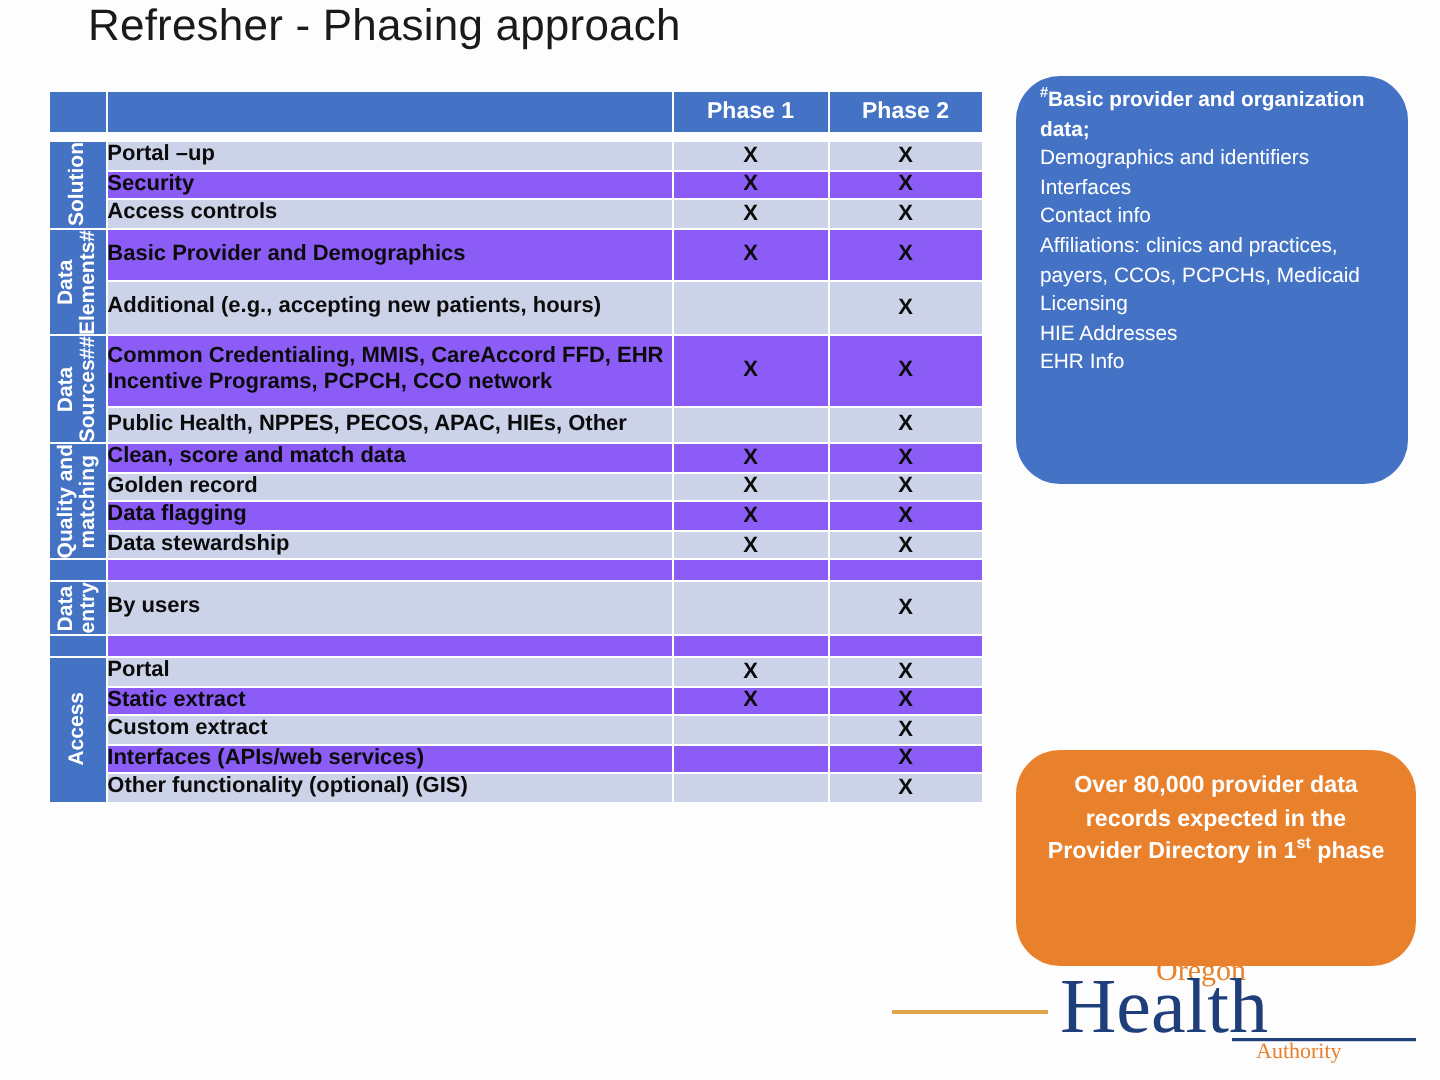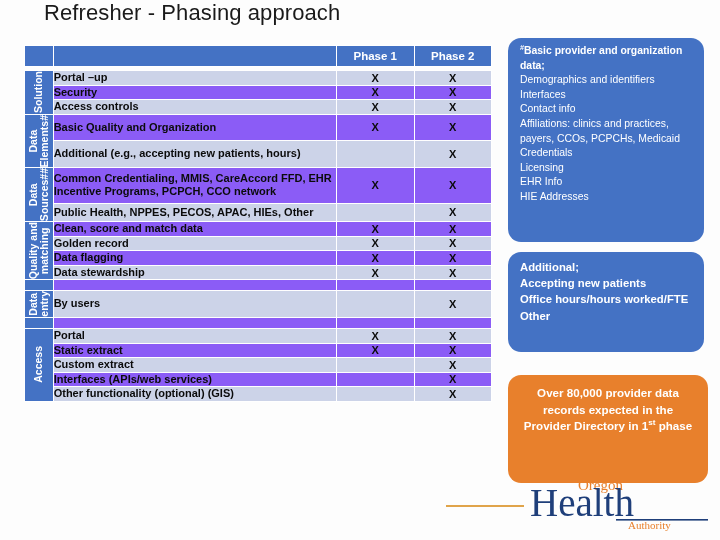--- a/index.html
+++ b/index.html
@@ -83,21 +83,21 @@
     font-weight: bold;
     text-align: center;
     height: 20px;
   }
   .rA { background: #ccd3e8; }
   .rB { background: #8b5cf6; }
 
   
   .callout {
     position: absolute;
-    border-radius: 13px;
+    border-radius: 22px;
     color: #ffffff;
     box-sizing: border-box;
   }
   #callout-elements {
     left: 508px; top: 38px;
     width: 196px; height: 204px;
     background: #4472c4;
     padding: 6px 10px 4px 12px;
     font-size: 10.4px;
     line-height: 14.6px;
@@ -171,21 +171,21 @@
         <tr>
           <td class="labelcell rA">Access controls</td>
           <td class="phasecell rA">X</td>
           <td class="phasecell rA">X</td>
         </tr>
         <tr>
           <td class="catcell" rowspan="2">
             <div class="catinner">Data
 Elements#</div>
           </td>
-          <td class="labelcell rB">Basic Quality and Organization</td>
+          <td class="labelcell rB">Basic Provider and Demographics</td>
           <td class="phasecell rB">X</td>
           <td class="phasecell rB">X</td>
         </tr>
         <tr>
           <td class="labelcell rA">Additional (e.g., accepting new patients, hours)</td>
           <td class="phasecell rA"></td>
           <td class="phasecell rA">X</td>
         </tr>
         <tr>
           <td class="catcell" rowspan="2">
@@ -276,32 +276,25 @@
         </tr>
       </tbody>
   </table>
 
   <div class="callout" id="callout-elements">
     <div class="strong"><sup>#</sup><span>Basic provider and organization data;</span></div>
     <div>Demographics and identifiers</div>
     <div>Interfaces</div>
     <div>Contact info</div>
     <div>Affiliations: clinics and practices, payers, CCOs, PCPCHs, Medicaid</div>
-    <div>Credentials</div>
     <div>Licensing</div>
+    <div>HIE Addresses</div>
     <div>EHR Info</div>
-    <div>HIE Addresses</div>
   </div>
 
-  <div class="callout" id="callout-additional">
-    <div>Additional;</div>
-    <div>Accepting new patients</div>
-    <div>Office hours/hours worked/FTE</div>
-    <div>Other</div>
-  </div>
 
   <div class="callout" id="callout-records">
     <span>Over 80,000 provider data records expected in the Provider Directory in 1</span><sup>st</sup><span> phase</span>
   </div>
 
   <div id="logo-rule"></div>
 
   <svg id="logo" viewBox="0 0 196 64">
     <text id="logo-oregon" x="62" y="18" font-family="Liberation Serif, serif" font-size="15" fill="#e8802c">Oregon</text>
     <text id="logo-health" x="14" y="44" font-family="Liberation Serif, serif" font-size="39" fill="#1f3f7a">Health</text>

